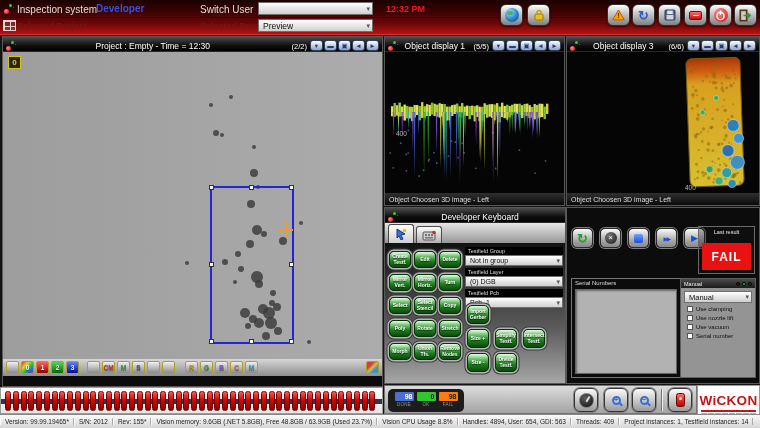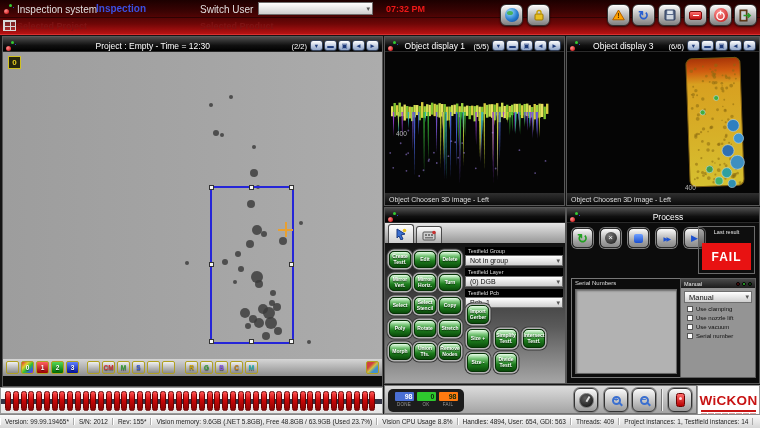--- a/index.html
+++ b/index.html
@@ -178,31 +178,35 @@
 </style>
 </head>
 <body>
 
 <div id="root">
 
   <div id="topbar">
     <div id="tbdiv"></div>
     <div class="hicon" style="position:absolute;left:4px;top:4px"></div>
     <span class="tlabel" style="left:17px;top:4px">Inspection system</span>
-    <span class="brand" style="left:96px;top:3px">Inspection</span>
+    <span class="brand" style="left:96px;top:3px">Developer</span>
     <span class="tlabel" style="left:200px;top:4px">Switch User</span>
     <div class="dd" style="position:absolute;left:258px;top:2px;width:115px">
       <span class="dd-val"></span>
       <span class="dd-arrow">▾</span>
     </div>
-    <span class="clock" style="left:386px;top:4px">07:32 PM</span>
+    <span class="clock" style="left:386px;top:4px">12:32 PM</span>
 
     <div class="gicon" style="position:absolute;left:3px;top:20px"></div>
     <span class="dimlabel" style="left:17px;top:21px">Selected Project</span>
     <span class="dimlabel" style="left:200px;top:21px">Selected Product</span>
+    <div class="dd" style="position:absolute;left:258px;top:19px;width:115px">
+      <span class="dd-val">Preview</span>
+      <span class="dd-arrow">▾</span>
+    </div>
 
     <div class="wbtn" style="left:500px">
         <div class="globe"></div>
       </div>
     <div class="wbtn" style="left:527px">
       <svg width="12" height="12">
           <rect x="2" y="5" width="8" height="6" rx="1" fill="#e8c020" stroke="#a07800"></rect>
           <path d="M4 5 V3.5 A2 2 0 0 1 8 3.5 V5" fill="none" stroke="#c8a000" stroke-width="1.4"></path>
         </svg>
     </div>
@@ -670,20 +674,21 @@
       <span class="axis" style="left:118px;top:132px">400</span>
     </div>
     <div class="dcaption">
         <span>Object Choosen 3D image - Left</span>
       </div>
   </div>
 
   <div class="panel" style="left:384px;top:207px;width:182px;height:177px">
     <div class="phead">
       <div class="hicon"></div>
+      <span class="ptitle">Developer Keyboard</span>
     </div>
     <div id="kb-tabs">
       <div class="tab active">
         <svg width="12" height="12">
             <polygon points="2,1 10,6 6,7 8,11 6,12 4,8 2,10" fill="#3a6fd0" stroke="#1a3a80"></polygon>
             <circle cx="9.5" cy="2.5" r="1.8" fill="#e8c020"></circle>
           </svg>
       </div>
       <div class="tab">
         <svg width="14" height="11">
@@ -742,24 +747,20 @@
           </div>
           <div class="kb-siderow">
             <div class="gbtn sbtn">Size -</div>
             <div class="gbtn sbtn">Divide Testf.</div>
           </div>
         </div>
     </div>
   </div>
 
   <div class="panel" style="left:566px;top:207px;width:194px;height:177px">
-    <div class="phead">
-      <div class="hicon"></div>
-      <span class="ptitle">Process</span>
-    </div>
     <div id="proc-btns">
       <div class="pbtn">
           <span class="ic-refresh">↻</span>
         </div>
       <div class="pbtn">
           <span class="ic-cancel">×</span>
         </div>
       <div class="pbtn">
           <span class="ic-stop"></span>
         </div>

